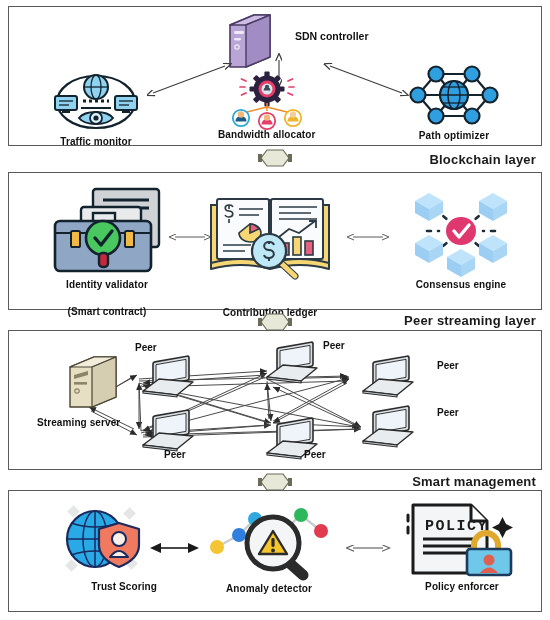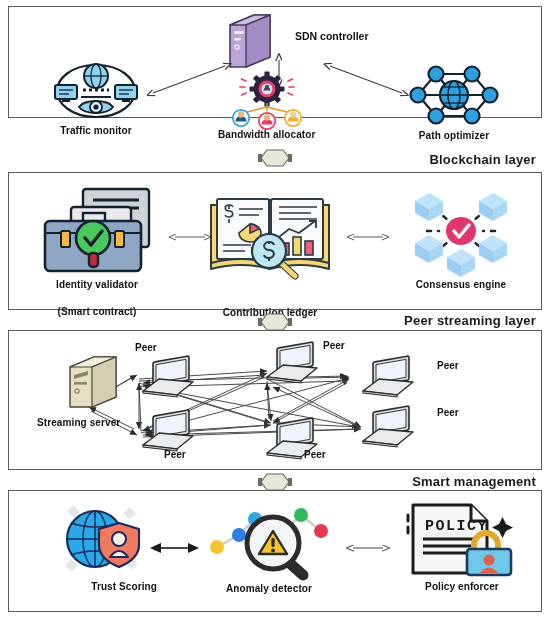--- a/index.html
+++ b/index.html
@@ -1,20 +1,20 @@
 <!DOCTYPE html>
 <html><head>
 <meta charset="utf-8">
 <style>
   html,body{margin:0;padding:0;background:#ffffff;}
   body{width:550px;height:620px;overflow:hidden;font-family:"Liberation Sans",sans-serif;}
   .canvas{position:relative;width:550px;height:620px;background:#fff;}
 
   .layer{position:absolute;left:8px;width:534px;border:1.5px solid #5a5a5a;background:#fff;box-sizing:border-box;}
-  #layer-sdn{top:6px;height:112px;}
+  #layer-sdn{top:6px;height:140px;}
   #layer-blockchain{top:172px;height:138px;}
   #layer-peer{top:330px;height:140px;}
   #layer-policy{top:490px;height:122px;}
 
   .layer-label{position:absolute;right:14px;font-size:13px;font-weight:bold;color:#1a1a1a;letter-spacing:.2px;white-space:nowrap;}
   #label-blockchain{top:152px;}
   #label-peerstream{top:313px;}
   #label-peermgmt{top:474px;}
 
   .connector{position:absolute;left:50%;transform:translateX(-50%);width:34px;height:20px;}
@@ -63,21 +63,21 @@
     </svg>
 
     <svg class="arrow" style="left:315px;top:55px;" width="84" height="36">
       <line x1="6" y1="4" x2="78" y2="31" stroke="#3b3b3b" stroke-width="1.1" marker-start="url(#ahL)" marker-end="url(#ahR)"></line>
     </svg>
 
     <svg class="arrow" style="left:263px;top:50px;" width="14" height="26">
       <line x1="7" y1="3" x2="7" y2="23" stroke="#3b3b3b" stroke-width="1.1" marker-start="url(#ahL)" marker-end="url(#ahR)"></line>
     </svg>
 
-    <div class="node" style="left:40px;top:52px;">
+    <div class="node" style="left:40px;top:63px;">
       <span class="ico">
         <svg width="94" height="64" viewBox="0 0 94 64">
           <path d="M47 6 C22 6 8 20 8 32 C8 44 22 58 47 58 C72 58 86 44 86 32 C86 20 72 6 47 6 Z" fill="none" stroke="#13232e" stroke-width="2.2"></path>
           <circle cx="47" cy="17" r="12" fill="#8fd3f0" stroke="#13232e" stroke-width="2"></circle>
           <ellipse cx="47" cy="17" rx="5" ry="12" fill="none" stroke="#13232e" stroke-width="1.3"></ellipse>
           <line x1="35" y1="17" x2="59" y2="17" stroke="#13232e" stroke-width="1.3"></line>
           <rect x="6" y="26" width="22" height="14" rx="2" fill="#8fd3f0" stroke="#13232e" stroke-width="2"></rect>
           <line x1="10" y1="31" x2="24" y2="31" stroke="#13232e" stroke-width="1.3"></line>
           <line x1="10" y1="35" x2="20" y2="35" stroke="#13232e" stroke-width="1.3"></line>
           <rect x="13" y="40" width="8" height="3" fill="#13232e"></rect>
@@ -185,21 +185,21 @@
 
   <svg class="connector" style="top:148px;" viewBox="0 0 34 20">
     <polygon points="9,2 25,2 31,10 25,18 9,18 3,10" fill="#e7e8d8" stroke="#6b6b5a" stroke-width="1.2"></polygon>
     <rect x="0" y="6" width="4" height="8" fill="#6b6b5a"></rect>
     <rect x="30" y="6" width="4" height="8" fill="#6b6b5a"></rect>
   </svg>
   <div class="layer-label" id="label-blockchain">Blockchain layer</div>
 
   <div class="layer" id="layer-blockchain">
 
-    <div class="node" style="left:28px;top:12px;">
+    <div class="node" style="left:38px;top:12px;">
       <span class="ico">
         <svg width="116" height="92" viewBox="0 0 116 92">
           <rect x="44" y="4" width="66" height="58" rx="3" fill="#cfd3d6" stroke="#13232e" stroke-width="2.4"></rect>
           <g stroke="#13232e" stroke-width="3">
             <line x1="54" y1="15" x2="100" y2="15"></line>
               <line x1="54" y1="23" x2="100" y2="23"></line>
             <line x1="54" y1="31" x2="86" y2="31"></line>
           </g>
           <rect x="32" y="22" width="60" height="44" rx="3" fill="#e9eaec" stroke="#13232e" stroke-width="2.4"></rect>
           <rect x="44" y="28" width="22" height="10" fill="#e9eaec" stroke="#13232e" stroke-width="2.4"></rect>

